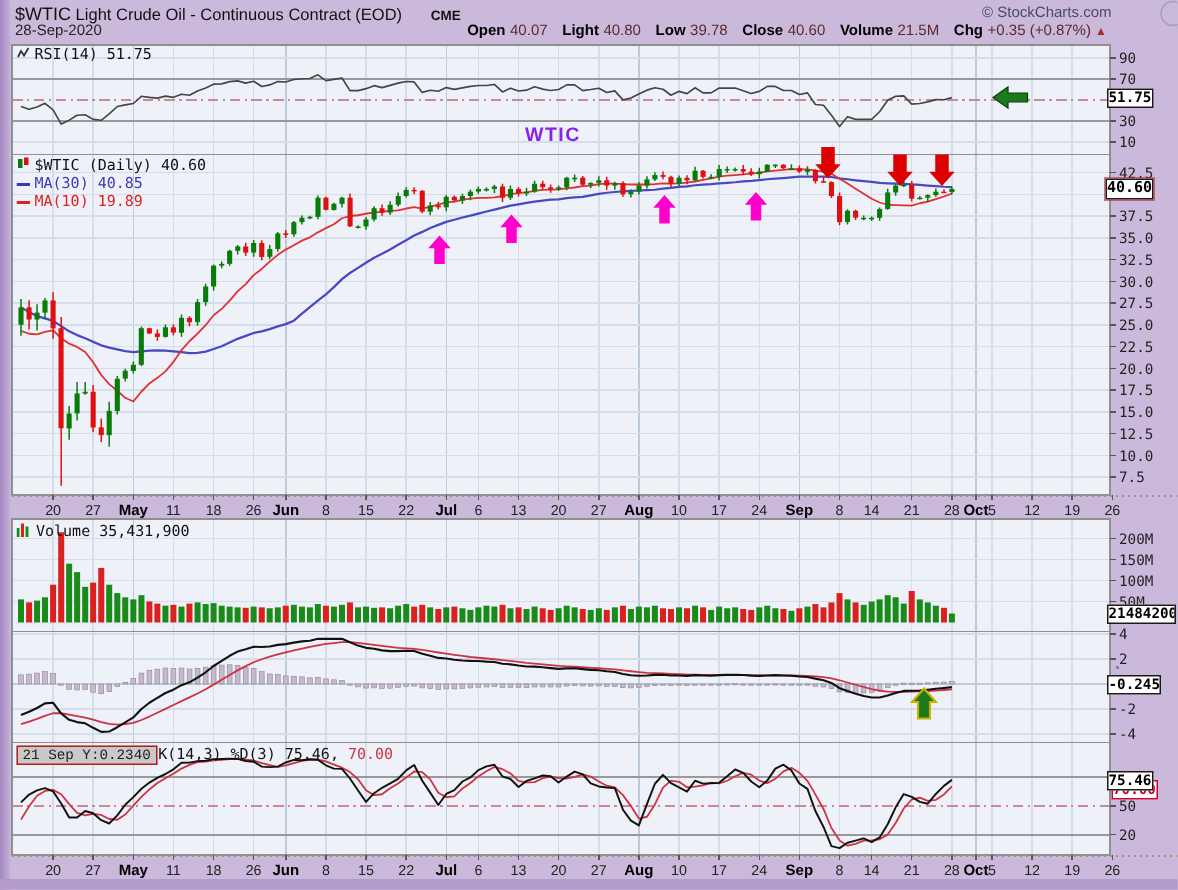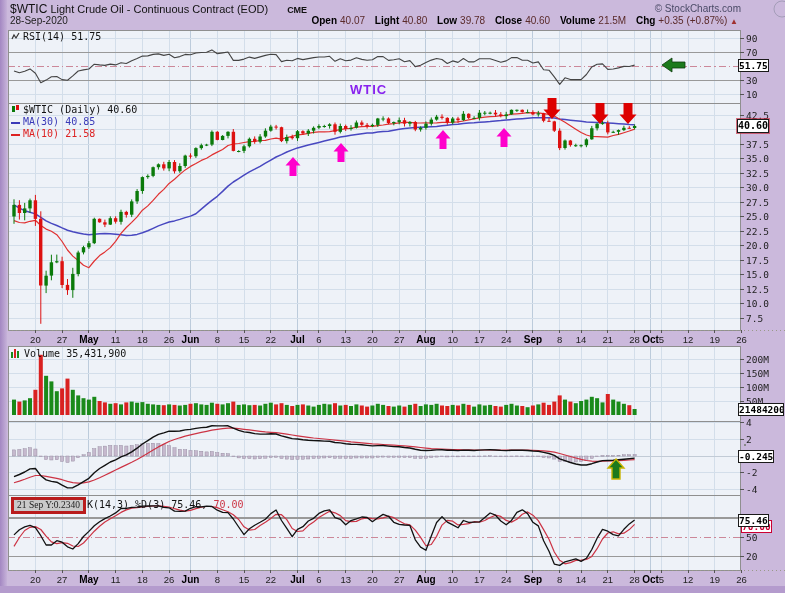--- a/index.html
+++ b/index.html
@@ -15,21 +15,21 @@
   .hdate{position:absolute;left:10px;top:15px;font-size:10px;color:#222}
   .quote{position:absolute;top:15px;right:47px;font-size:10px;color:#5a2a2a;white-space:nowrap}
   .quote b{color:#000;margin-left:7px;margin-right:3px}
   .quote .arr{color:#a03030;font-size:8px}
   .legend{position:absolute;font-family:"DejaVu Sans Mono",monospace;font-size:10px;line-height:11px;color:#111;white-space:nowrap;z-index:4}
   .legend .ic{display:inline-block;vertical-align:-1px;margin-right:3px}
   .lg-ma30{color:#3a3ab8}
   .lg-ma10{color:#d22}
   .lg-red{color:#cc3344}
   .lg-gray{color:#999}
-  .tooltip-box{display:inline-block;background:#c9c9c9;border:3px solid #b91c1c;color:#222;font-family:Liberation Serif, serif;font-size:9.5px;padding:0 3px;margin-right:1px}
+  .tooltip-box{display:inline-block;background:#c9c9c9;border:1px solid #b91c1c;color:#222;font-family:Liberation Mono, monospace;font-size:9.5px;padding:0 3px;margin-right:1px}
   .vbox{position:absolute;background:#fff;border:1px solid #1a1a1a;font-family:"DejaVu Sans Mono",monospace;font-size:9.5px;font-weight:bold;color:#000;padding:0 0;line-height:11px;z-index:5;white-space:nowrap}
   .vbox-price{font-size:10px;line-height:12px;box-shadow:0 0 0 1px rgba(200,40,60,.65)}
   .vbox-behind{z-index:4}
   .vbox-red{border-color:#c03;color:#c03}
   .vbox-gray{border-color:#888;color:#888;background:#f2f2f2}
   .vbox-vol{width:44px;overflow:hidden}
   .watermark{position:absolute;left:350px;top:82px;font-size:13px;font-weight:bold;letter-spacing:1px;color:#8822ee;z-index:4}
   svg text.ax{font-family:"DejaVu Sans Mono",monospace;font-size:9.5px;fill:#222}
   svg text.dy{font-family:"Liberation Sans",sans-serif;font-size:9.5px;fill:#222}
   svg text.mo{font-family:"Liberation Sans",sans-serif;font-size:10px;font-weight:bold;fill:#000}
@@ -963,21 +963,21 @@
       <span class="ic"><svg width="9" height="10">
             <rect x="1" y="2" width="3" height="6" fill="#0a7a0a"></rect>
             <rect x="5" y="1" width="3" height="5" fill="#dd1111"></rect>
           </svg></span><span>$WTIC (Daily) 40.60</span>
     </div>
     <div class="lg-ma30"><span class="ic"><svg width="9" height="7">
             <rect x="0" y="3" width="9" height="2" fill="#3a3ab8"></rect>
           </svg></span><span>MA(30) 40.85</span></div>
     <div class="lg-ma10"><span class="ic"><svg width="9" height="7">
             <rect x="0" y="3" width="9" height="2" fill="#d22"></rect>
-          </svg></span><span>MA(10) 21.58</span></div>
+          </svg></span><span>MA(10) 19.89</span></div>
   </div>
 
   <div class="legend" style="left:11px;top:348px">
     <span class="ic"><svg width="10" height="10">
           <rect x="0" y="4" width="2" height="6" fill="#1a8a1a"></rect>
           <rect x="3" y="1" width="2" height="9" fill="#d92121"></rect>
           <rect x="6" y="3" width="2" height="7" fill="#1a8a1a"></rect>
         </svg></span><span>Volume 35,431,900</span>
   </div>
 

